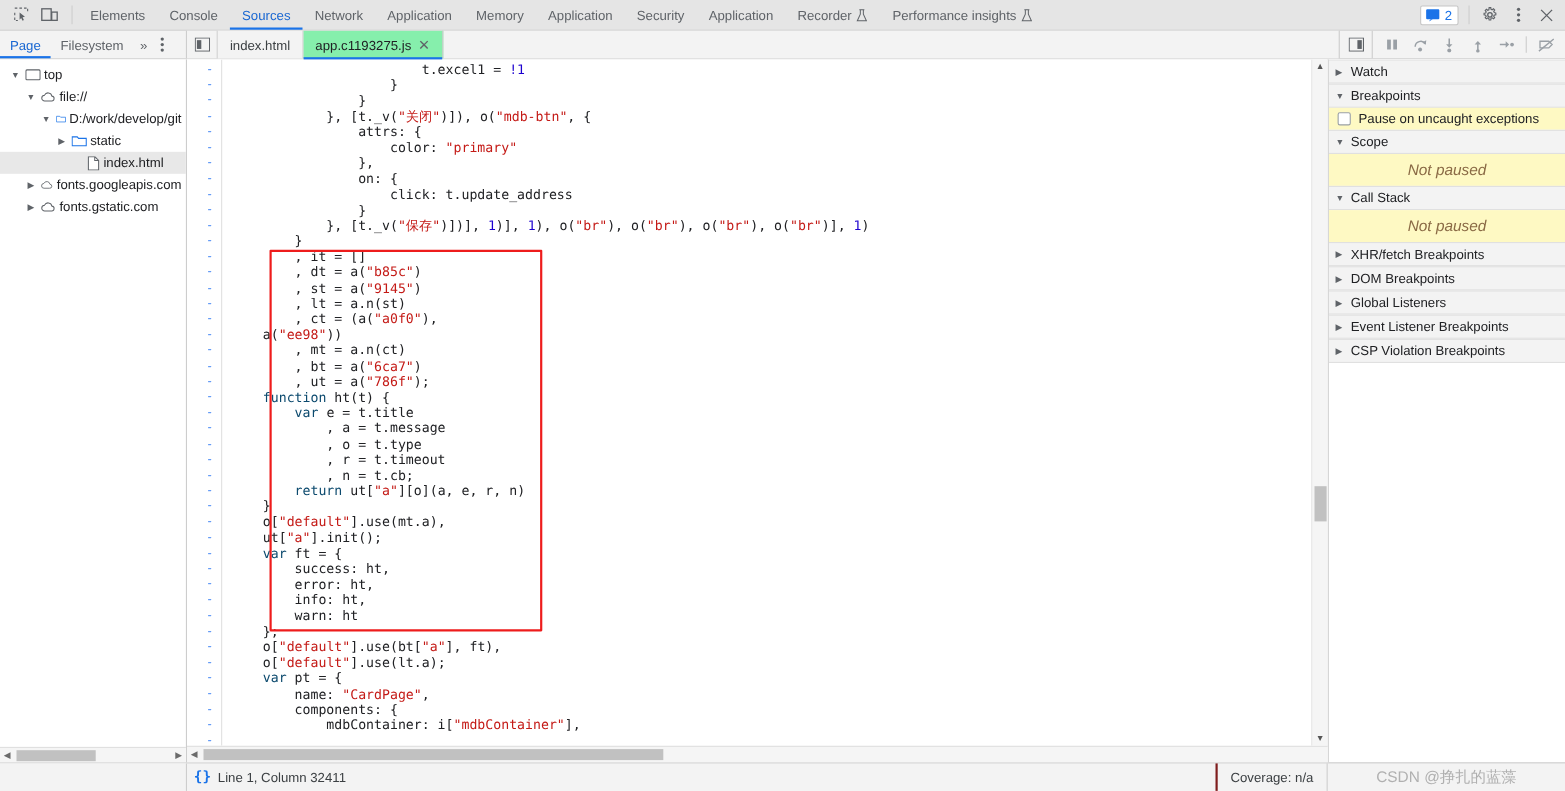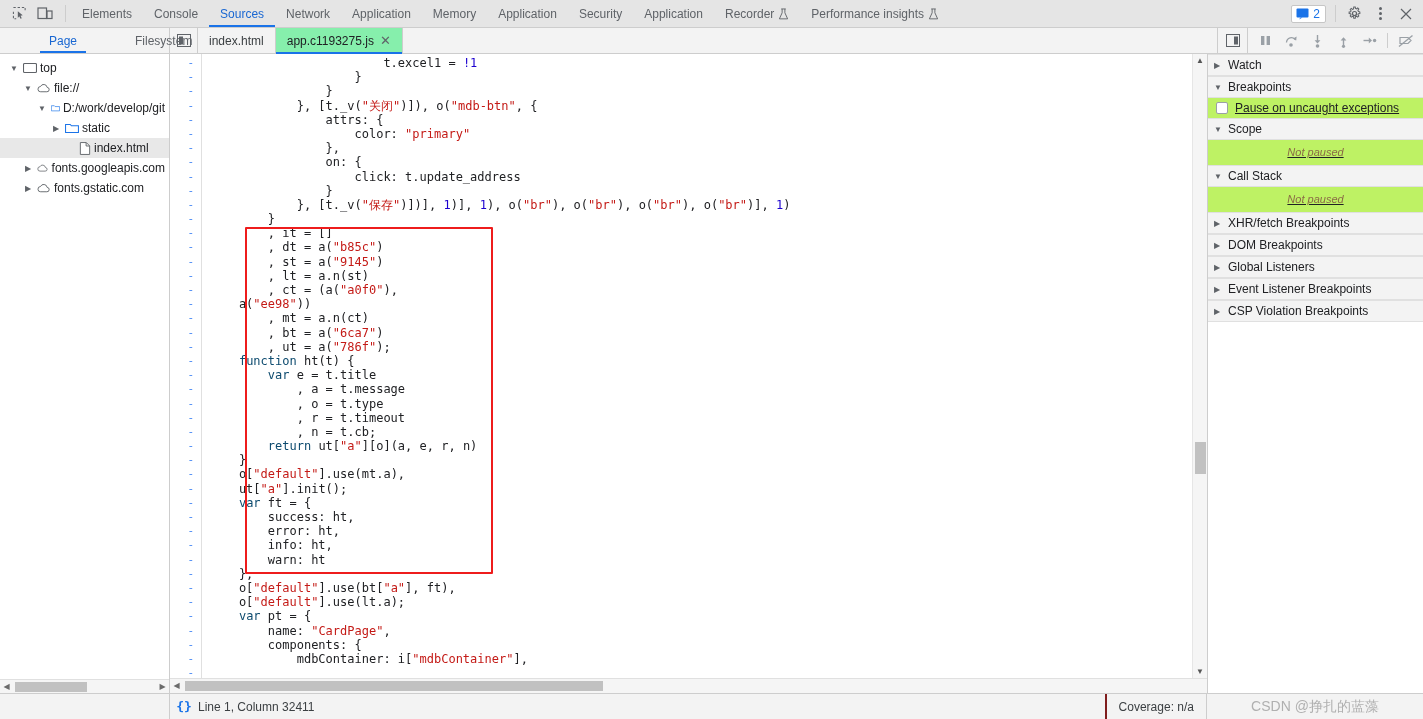--- a/index.html
+++ b/index.html
@@ -61,21 +61,21 @@
     background: #f3f3f3;
     border-bottom: 1px solid #cdcdcd;
   }
   .nav-pane-tabs {
     width: 170px; min-width: 170px;
     display: flex; align-items: stretch;
     border-right: 1px solid #cdcdcd;
   }
   .subtab {
     display: flex; align-items: center; padding: 0 9px;
-    font-size: 12px; color: #5f6368; cursor: pointer; position: relative; margin-left: 40px;
+    font-size: 12px; color: #5f6368; cursor: pointer; position: relative;
   }
   .subtab.active { color: #1967d2; }
   .subtab.active::after {
     content:""; position:absolute; left:0; right:0; bottom:0; height:2px; background:#1a73e8;
   }
   .chev-more { display:flex; align-items:center; padding:0 6px; color:#5f6368; cursor:pointer; font-size: 12px;}
   .editor-tabs {
     flex: 1; display: flex; align-items: stretch;
     background: #f3f3f3;
   }
@@ -203,33 +203,33 @@
   .section-header {
     display: flex; align-items: center; gap: 5px;
     height: 22px; padding-left: 6px;
     background: #f3f3f3;
     border-bottom: 1px solid #e0e0e0;
     border-top: 1px solid #e0e0e0;
     font-size: 12px; color: #202124;
     cursor: pointer;
   }
   .section-header .tri { font-size: 8px; color: #5f6368; width: 9px; }
-  .section-body { background: #bef264; text-decoration: underline; }
+  .section-body { background: #fef9c3; }
   .cb-row {
     display: flex; align-items: center; gap: 7px;
     height: 20px; padding-left: 8px;
     font-size: 12px; color: #202124; cursor: pointer;
   }
   .cbox {
     width: 12px; height: 12px; border: 1px solid #9aa0a6;
     border-radius: 2px; background: #fff;
   }
   .notpaused {
     text-align: center; font-style: italic;
-    color: #8a6a45; font-size: 11px;
+    color: #8a6a45; font-size: 14px;
     padding: 6px 0 7px 0;
   }
 
   
   .statusbar {
     height: 26px; min-height: 26px;
     display: flex; align-items: stretch;
     background: #f3f3f3;
     border-top: 1px solid #cdcdcd;
   }

